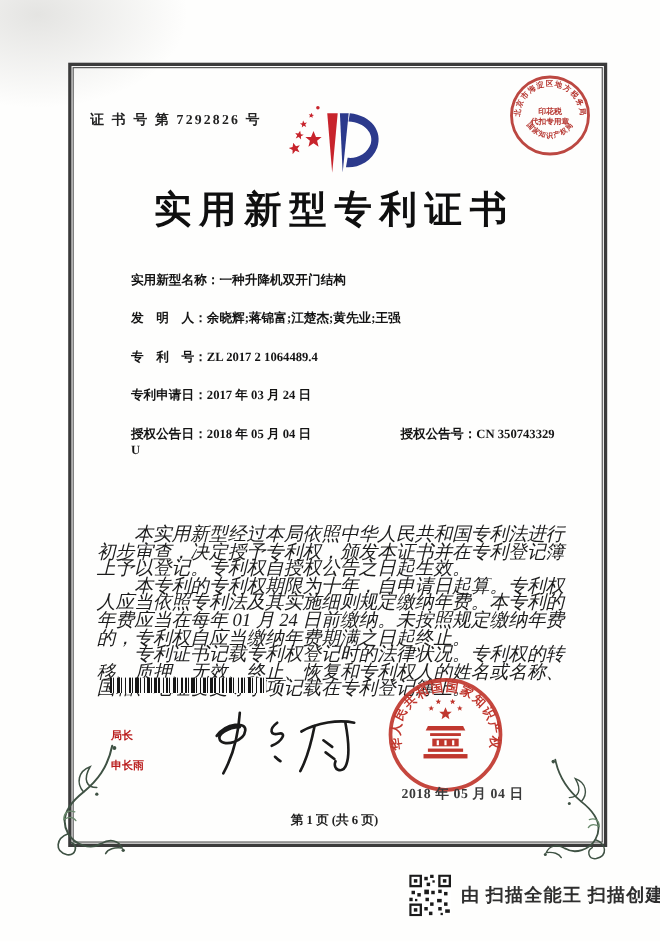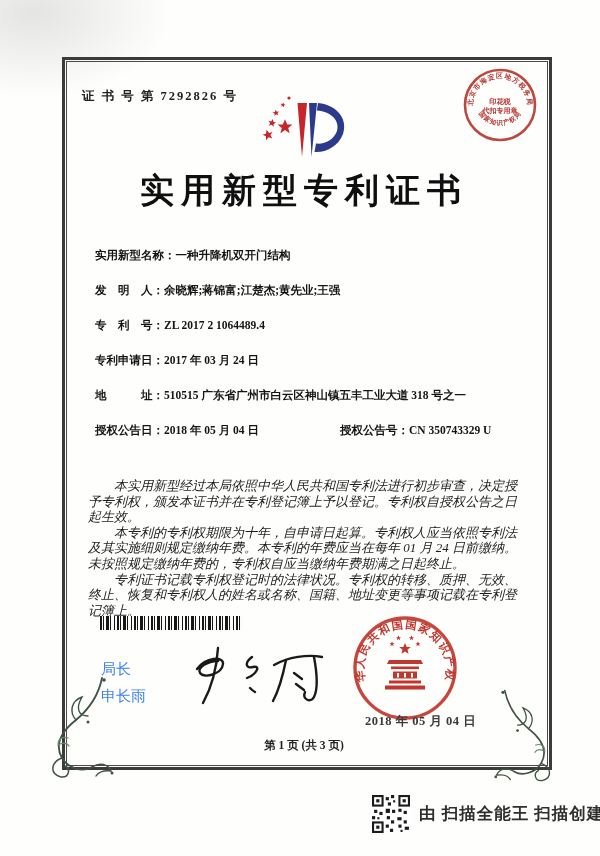--- a/index.html
+++ b/index.html
@@ -19,50 +19,50 @@
   }
   .frame{
     position:absolute;left:62px;top:57px;width:484px;height:707px;
     border:3px solid #3b3b3b;
   }
   .frame-inner{
     position:absolute;inset:1px;
     border:1px solid #4a4a4a;
   }
   .cert-no{
-    position:absolute;left:82px;top:88px;
+    position:absolute;left:82px;top:101px;
     font-size:12.5px;font-weight:bold;letter-spacing:2px;color:#222;
   }
   .logo{position:absolute;left:252px;top:90px;}
   .title{
     position:absolute;left:62px;top:168px;width:484px;
     text-align:center;font-size:34px;font-weight:bold;letter-spacing:7px;color:#0f0f0f;
   }
   .fields{position:absolute;left:95px;top:248px;width:420px;}
-  .frow{margin-bottom:20px;font-size:11.5px;font-weight:bold;line-height:15px;color:#141414;display:flex;}
+  .frow{margin-bottom:20px;font-size:11.5px;font-weight:bold;line-height:15px;color:#141414;display:flex;margin-left:24px;}
   .frow .lab{white-space:pre;flex:0 0 auto;}
   .frow .val{white-space:pre-wrap;}
   .frow.addr .val{width:322px;}
   .frow.grant{display:block;}
   .frow.grant .half1{display:inline-block;width:245px;}
   .paras{
     position:absolute;left:88px;top:478px;width:434px;
-    font-size:13px;line-height:15.6px;font-style:italic;font-weight:500;color:#1c1c1c;
+    font-size:17px;line-height:15.6px;font-style:italic;font-weight:500;color:#1c1c1c;
   }
   .paras p{margin:0;text-indent:2em;}
   .barcode{
     position:absolute;left:100px;top:616px;width:142px;height:14px;
     background:repeating-linear-gradient(90deg,
       #161616 0 2px,#fbfbfb 2px 3px,
       #161616 3px 4px,#fbfbfb 4px 6px,
       #161616 6px 9px,#fbfbfb 9px 10px,
       #161616 10px 11px,#fbfbfb 11px 14px,
       #161616 14px 15px,#fbfbfb 15px 17px);
   }
-  .officer{position:absolute;left:101px;top:656px;font-size:15px;font-weight:normal;line-height:27px;color:#3b82f6;}
+  .officer{position:absolute;left:101px;top:656px;font-size:10px;font-weight:bold;line-height:27px;color:#b91c1c;}
   .signature{position:absolute;left:190px;top:645px;}
   .main-seal{position:absolute;left:351px;top:614px;}
   .seal-date{
     position:absolute;left:365px;top:713px;width:130px;
     font-size:12.5px;font-weight:bold;color:#3a3a3a;letter-spacing:.5px;
   }
   .page-no{
     position:absolute;left:62px;top:738px;width:484px;text-align:center;
     font-size:11.5px;font-weight:bold;color:#222;
   }
@@ -117,24 +117,20 @@
       <span class="lab">发　明　人：</span>
       <span class="val">余晓辉;蒋锦富;江楚杰;黄先业;王强</span>
     </div>
     <div class="frow">
       <span class="lab">专　利　号：</span>
       <span class="val">ZL 2017 2 1064489.4</span>
     </div>
     <div class="frow">
       <span class="lab">专利申请日：</span>
       <span class="val">2017 年 03 月 24 日</span>
-    </div>
-    <div class="frow addr">
-      <span class="lab">地　　　址：</span>
-      <span class="val">510515 广东省广州市白云区神山镇五丰工业大道 318 号之一</span>
     </div>
     <div class="frow grant">
       <span class="half1"><span class="lab">授权公告日：</span><span class="val">2018 年 05 月 04 日</span></span><span><span class="lab">授权公告号：</span><span class="val">CN 350743329 U</span></span>
     </div>
   </div>
 
   <div class="paras">
     <p>本实用新型经过本局依照中华人民共和国专利法进行初步审查，决定授予专利权，颁发本证书并在专利登记簿上予以登记。专利权自授权公告之日起生效。</p>
     <p>本专利的专利权期限为十年，自申请日起算。专利权人应当依照专利法及其实施细则规定缴纳年费。本专利的年费应当在每年 01 月 24 日前缴纳。未按照规定缴纳年费的，专利权自应当缴纳年费期满之日起终止。</p>
     <p>专利证书记载专利权登记时的法律状况。专利权的转移、质押、无效、终止、恢复和专利权人的姓名或名称、国籍、地址变更等事项记载在专利登记簿上。</p>
@@ -179,21 +175,21 @@
     </g>
     <g fill="#ffffff">
       <rect x="46" y="59" width="2" height="4.5"></rect>
       <rect x="53" y="59" width="2" height="4.5"></rect>
       <rect x="60" y="59" width="2" height="4.5"></rect>
     </g>
   </svg>
 
   <div class="seal-date">2018 年 05 月 04 日</div>
 
-  <div class="page-no">第 1 页 (共 3 页)</div>
+  <div class="page-no">第 1 页 (共 6 页)</div>
 
   <svg class="top-seal" width="78" height="78" viewBox="0 0 78 78">
     <circle cx="39" cy="39" r="35" fill="none" stroke="#b5342e" stroke-width="2.6" opacity="0.9"></circle>
     <path id="arcTopSeal" fill="none" d="M12.5,47 A27.5,27.5 0 1 1 65.5,47"></path>
     <path id="arcBotSeal" fill="none" d="M16.5,45 A25,25 0 0 0 61.5,45"></path>
     <text font-size="6.8" font-weight="bold" fill="#b5342e" letter-spacing="1.1">
       <textPath href="#arcTopSeal" startOffset="50%" text-anchor="middle">北京市海淀区地方税务局</textPath>
     </text>
     <text font-size="6.4" font-weight="bold" fill="#b5342e" letter-spacing="0.8">
       <textPath href="#arcBotSeal" startOffset="50%" text-anchor="middle">国家知识产权局</textPath>

